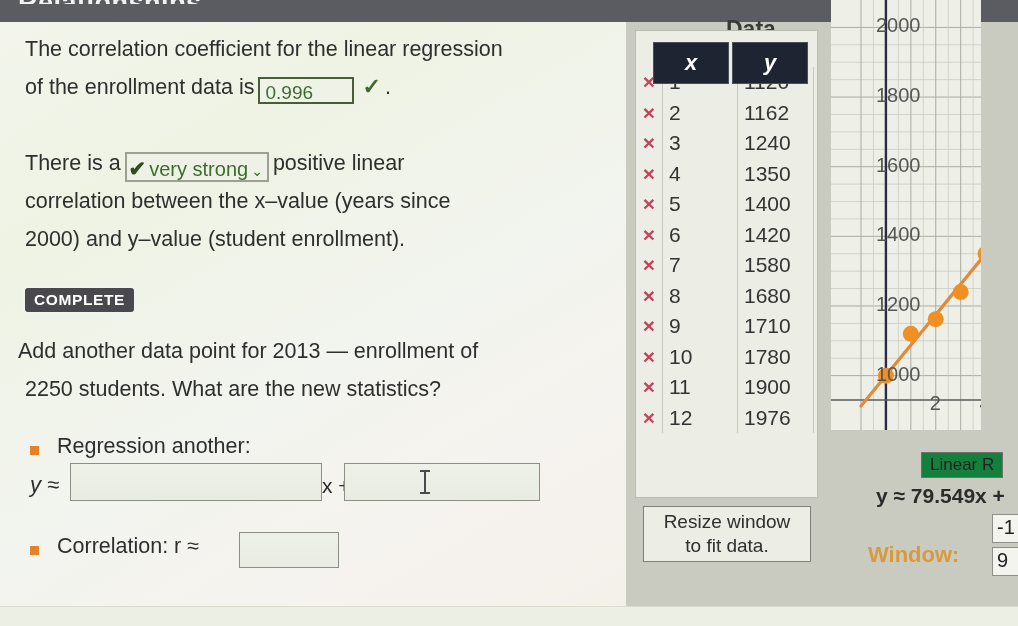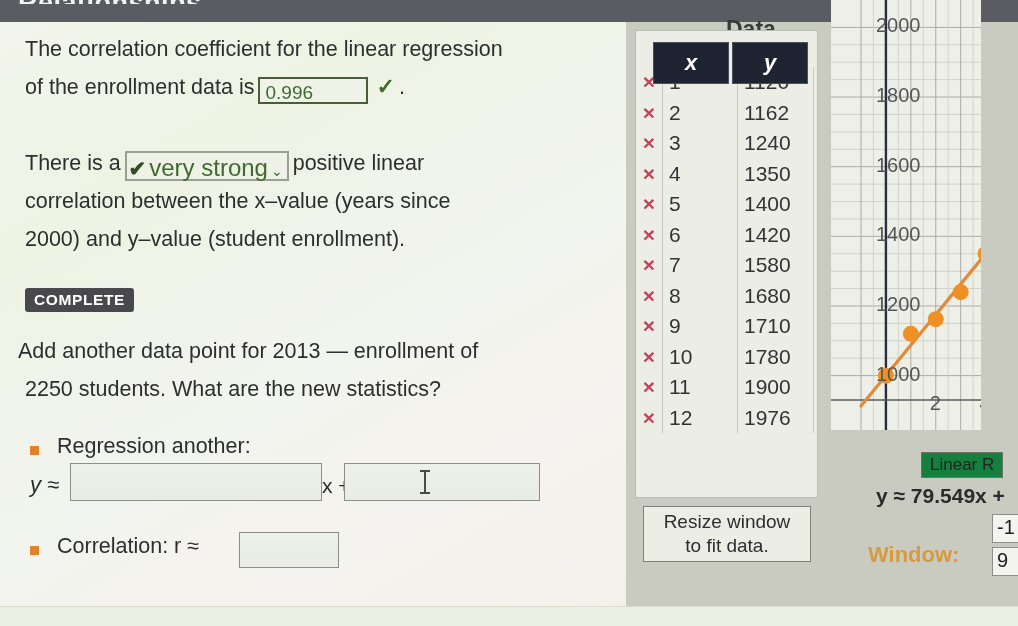--- a/index.html
+++ b/index.html
@@ -36,38 +36,38 @@
   .p1{left:25px;top:8px;}
   .p1b{left:25px;top:46px;}
   .p2{left:25px;top:122px;}
   .p2b{left:25px;top:160px;}
   .p2c{left:25px;top:198px;}
   .p3{left:18px;top:310px;}
   .p3b{left:25px;top:348px;}
 
   .ansbox{
     display:inline-block;vertical-align:-5px;
-    width:110px;height:27px;line-height:27px;
+    width:96px;height:27px;line-height:27px;
     border:2px solid #4a5d3a;background:#eff3e7;
     color:#3c6b2f;font-size:19px;padding-left:5px;
     box-sizing:border-box;
     margin:0 4px;
   }
   .tick{color:#3e6b28;font-size:22px;font-weight:bold;margin:0 4px;}
 
   .selbox{
     display:inline-block;vertical-align:-6px;
     height:30px;line-height:30px;
     border:2px solid #9aa093;background:#eef2e6;
     padding:0 4px 0 2px;box-sizing:border-box;
     margin:0 4px;
     white-space:nowrap;
   }
   .selbox .sel-tick{color:#2f4f1f;font-size:21px;font-weight:bold;}
-  .selbox .sel-text{color:#3f6b2c;font-size:24px;margin:0 3px;}
+  .selbox .sel-text{color:#3f6b2c;font-size:20px;margin:0 3px;}
   .selbox .sel-caret{color:#3f6b2c;font-size:14px;}
 
   
   .pill{
     position:absolute;
     background:#49494d;color:#fff;
     font-size:15.5px;font-weight:bold;letter-spacing:.6px;
     padding:3px 9px 3px 9px;border-radius:3px;
     box-shadow:0 0 0 2px #f3f3ee;
   }

